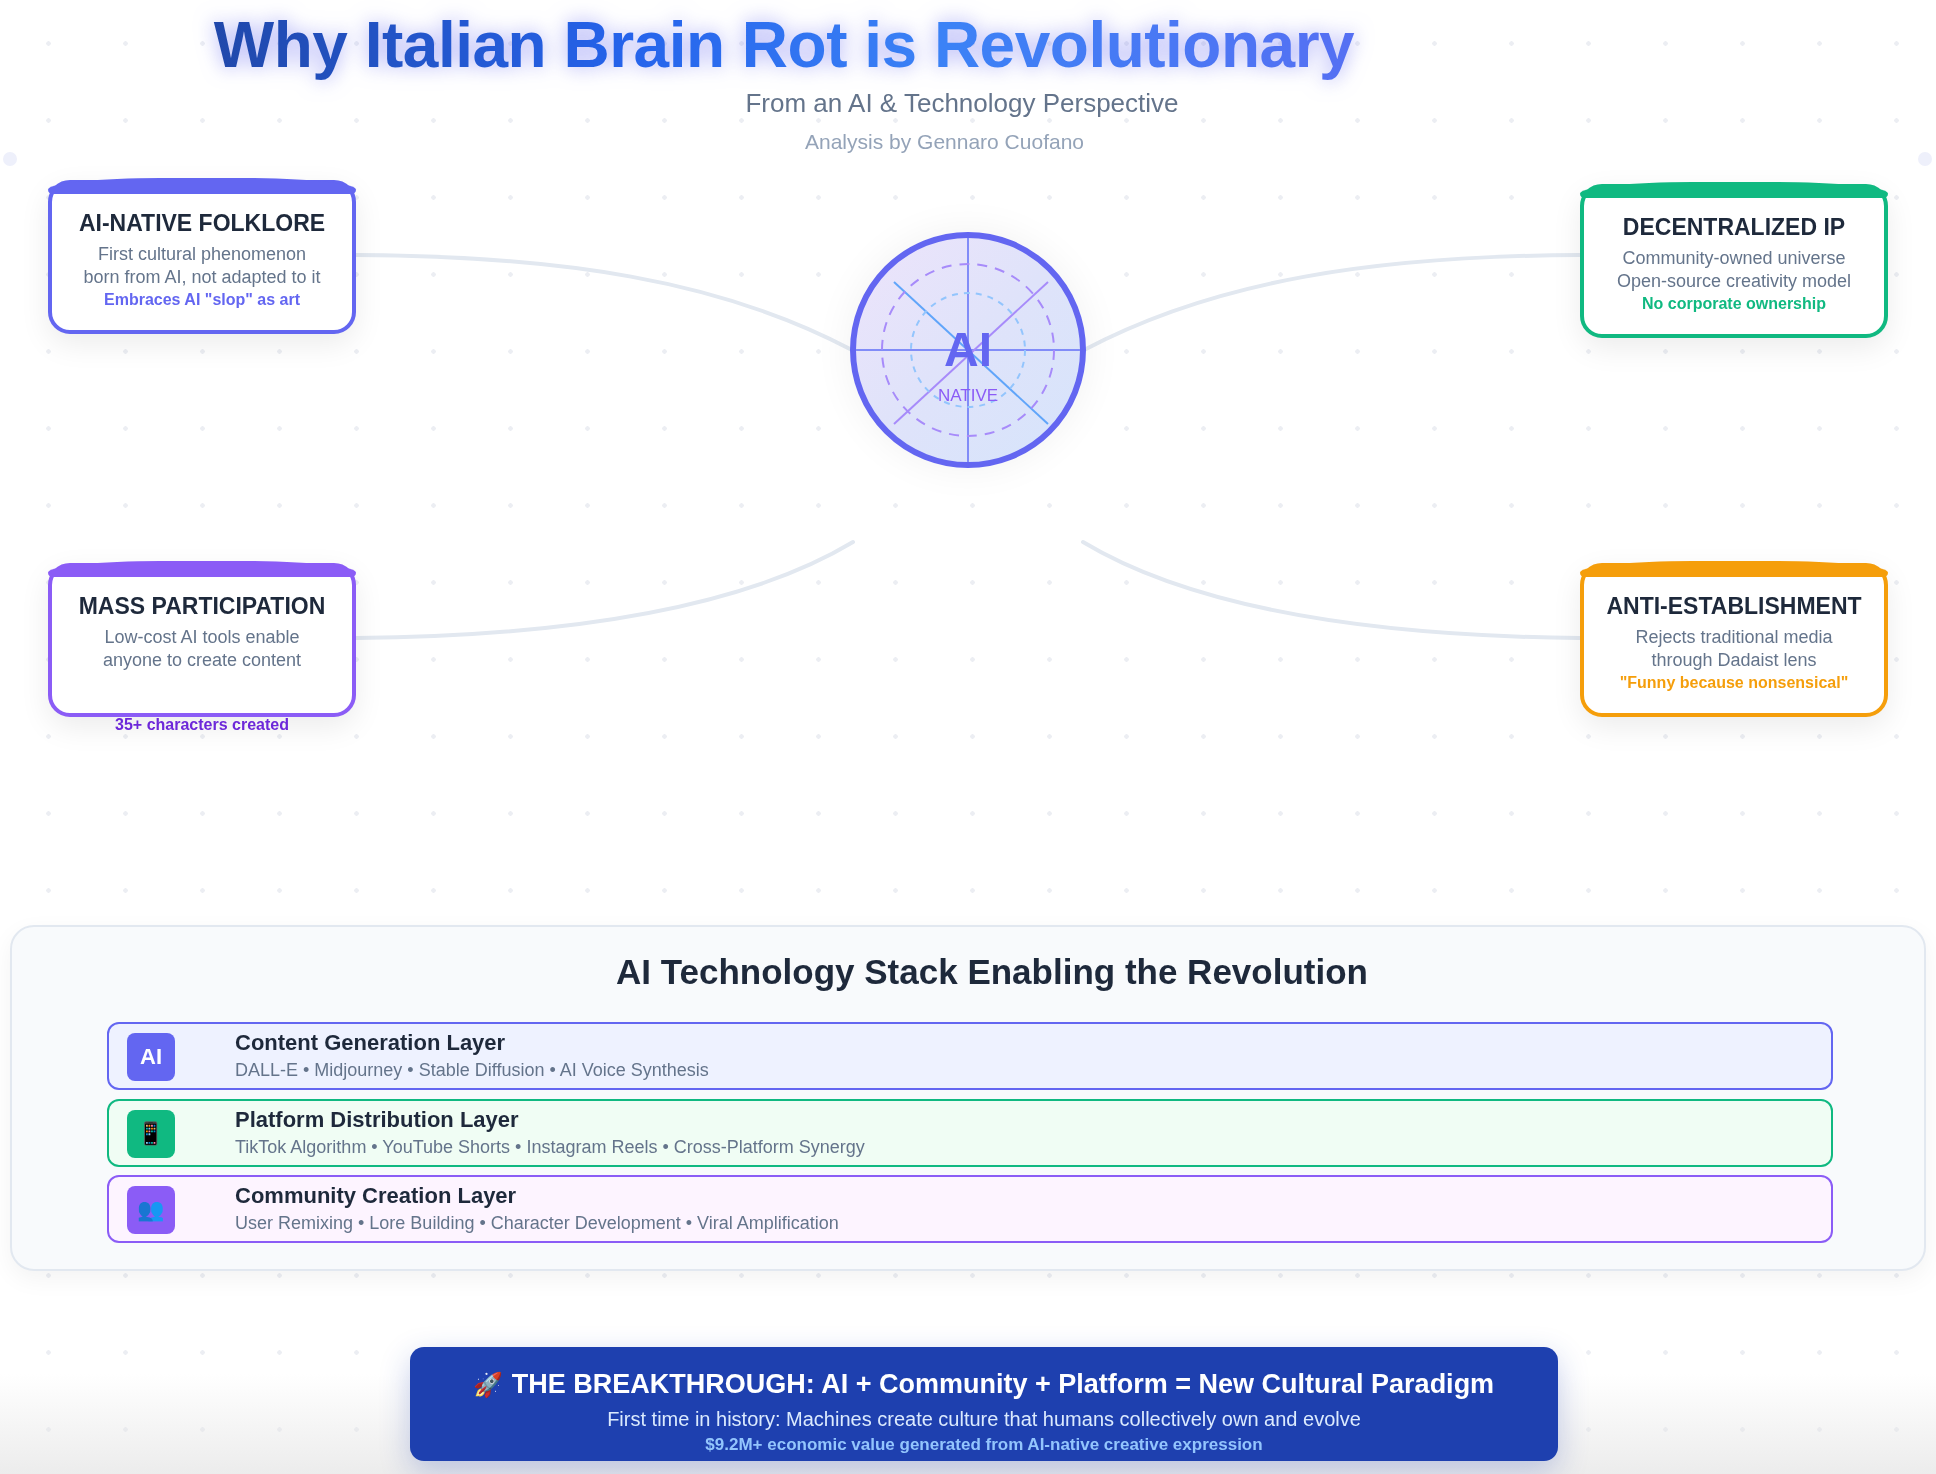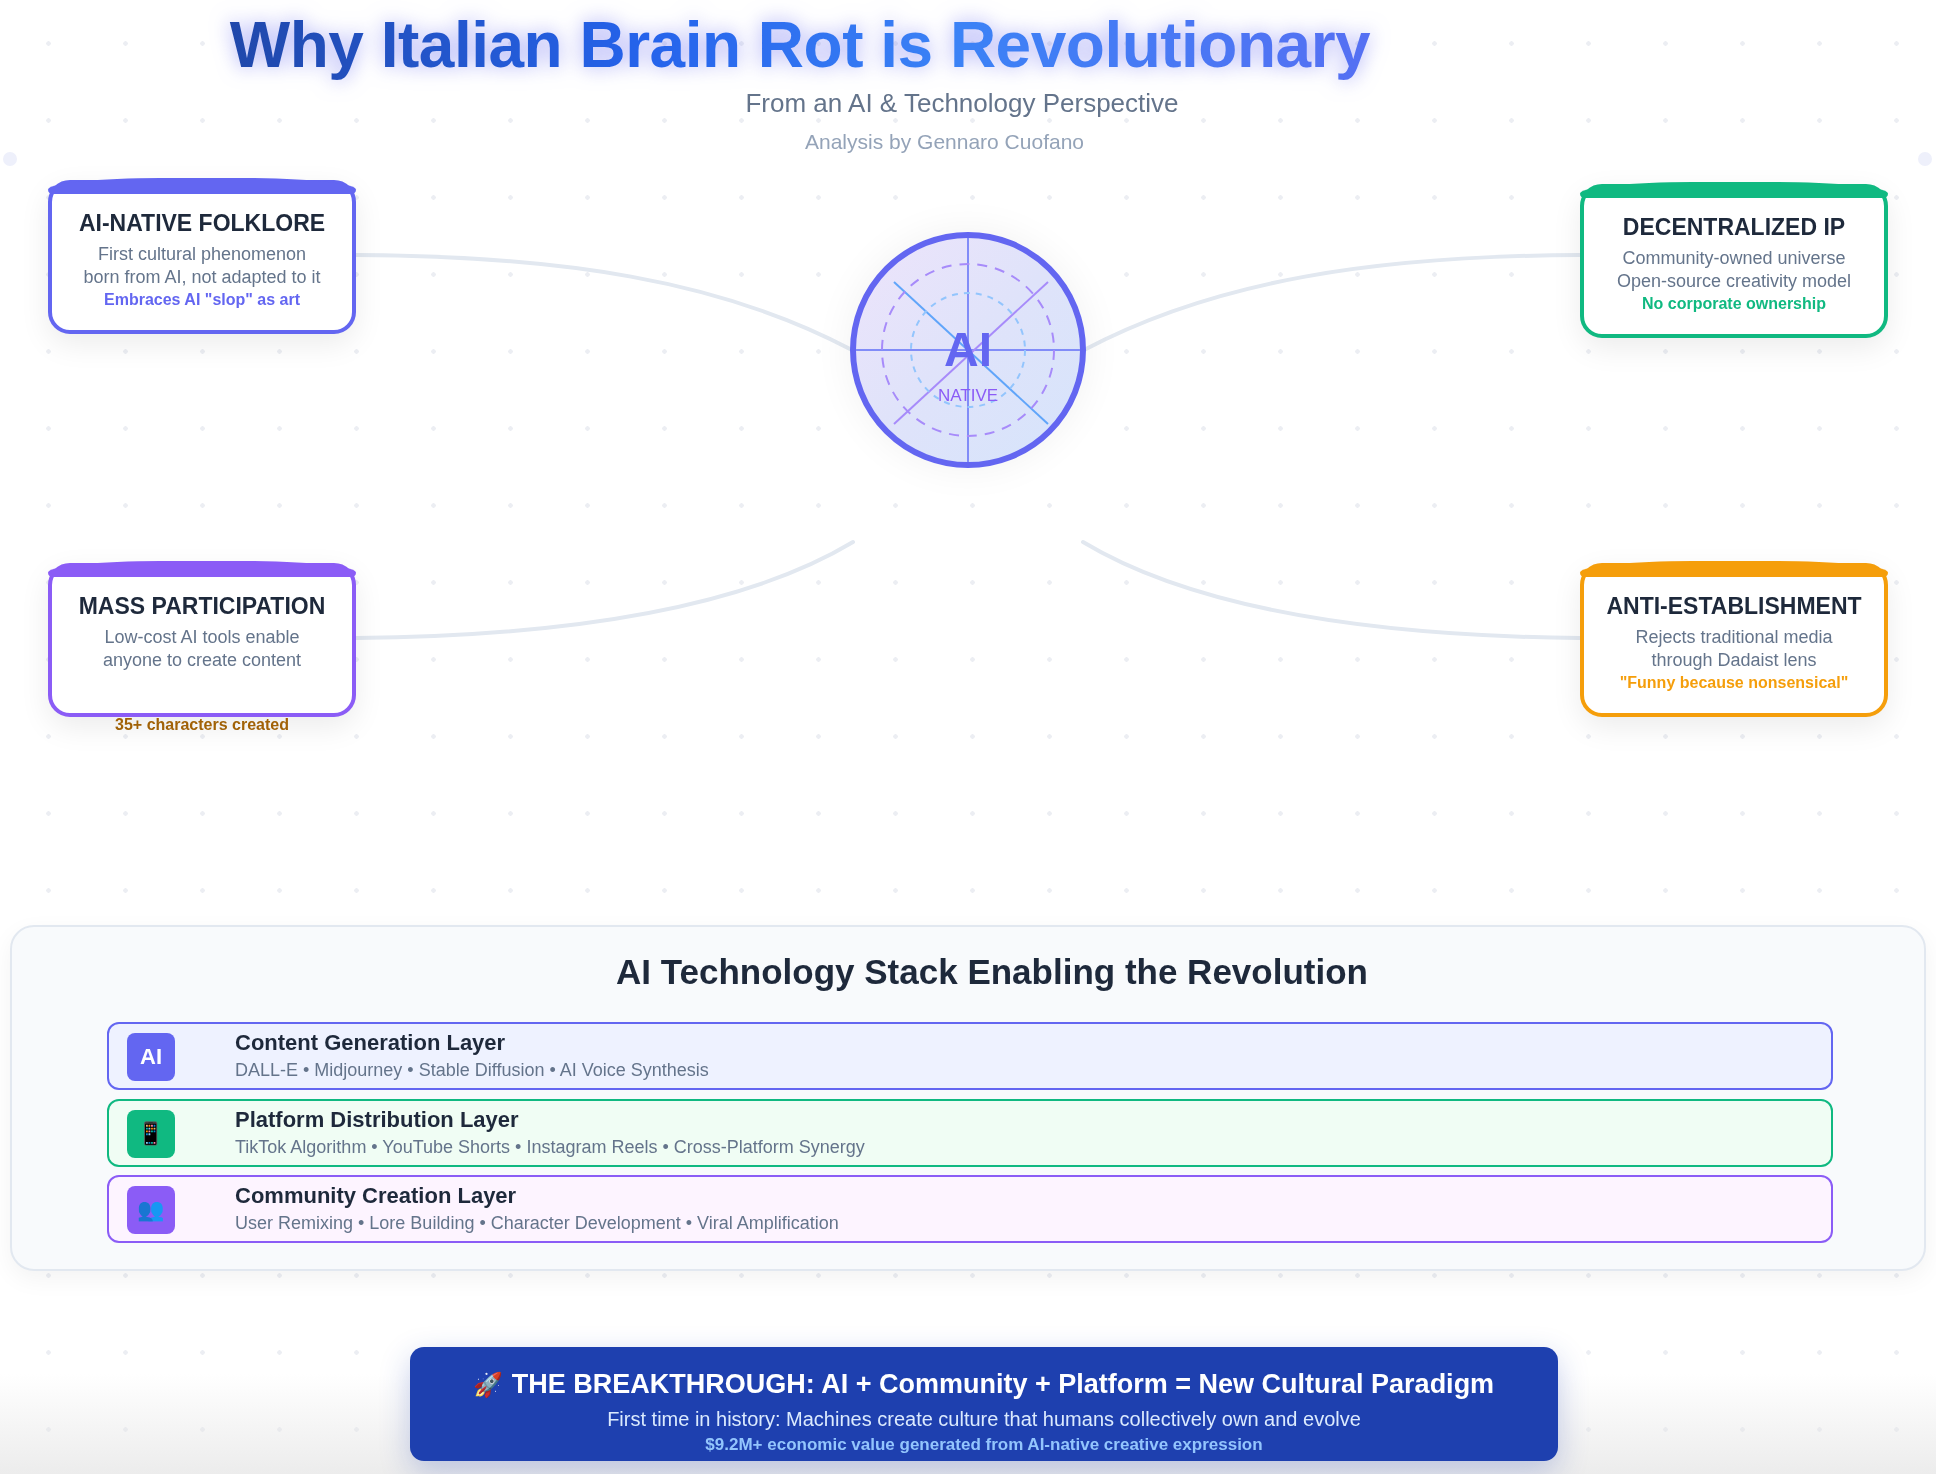--- a/index.html
+++ b/index.html
@@ -16,21 +16,20 @@
     position: absolute; left: 0; right: 0; bottom: 0; height: 100px;
     background: linear-gradient(to bottom, rgba(255,255,255,0), rgba(228,228,228,0.7));
     pointer-events: none;
   }
   .title {
     position: absolute; top: 8px; left: 0; width: 1568px; text-align: center;
     font-size: 64px; font-weight: 700; letter-spacing: -0.5px;
     background: linear-gradient(90deg, #1e3a8a 0%, #2563eb 40%, #3b82f6 60%, #6366f1 100%);
     -webkit-background-clip: text; background-clip: text; color: transparent;
     filter: drop-shadow(0 0 10px rgba(99,102,241,0.55));
-    margin-left: 16px;
   }
   .subtitle {
     position: absolute; top: 88px; left: 0; width: 1924px; text-align: center;
     font-size: 26px; color: #64748b;
   }
   .author {
     position: absolute; top: 130px; left: 0; width: 1889px; text-align: center;
     font-size: 21px; color: #94a3b8;
   }
   .corner-dot {
@@ -158,21 +157,21 @@
   <div class="card-hl" style="color:#10b981;">No corporate ownership</div>
 </div>
 
 <div class="card" style="left:48px;top:563px;border-color:#8b5cf6;">
   <div class="card-tab" style="background:#8b5cf6;"></div>
   <div class="card-title">MASS PARTICIPATION</div>
   <div class="card-desc">
     <div>Low-cost AI tools enable</div>
     <div>anyone to create content</div>
   </div>
-  <div class="card-hl" style="color:#a16207;margin-top:44px;">35+ characters created</div>
+  <div class="card-hl" style="color:#6d28d9;margin-top:44px;">35+ characters created</div>
 </div>
 
 <div class="card" style="left:1580px;top:563px;border-color:#f59e0b;">
   <div class="card-tab" style="background:#f59e0b;"></div>
   <div class="card-title">ANTI-ESTABLISHMENT</div>
   <div class="card-desc">
     <div>Rejects traditional media</div>
     <div>through Dadaist lens</div>
   </div>
   <div class="card-hl" style="color:#f59e0b;">"Funny because nonsensical"</div>

